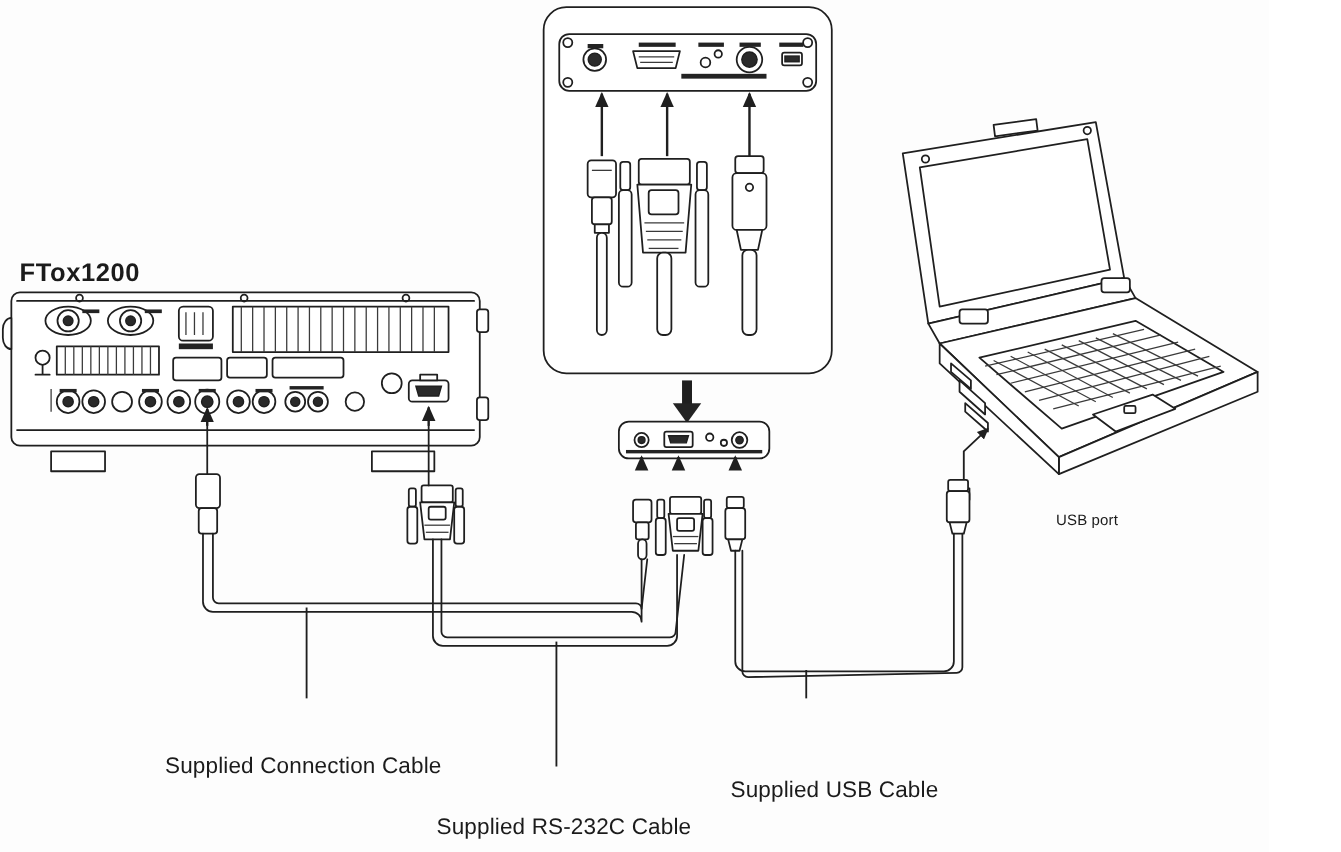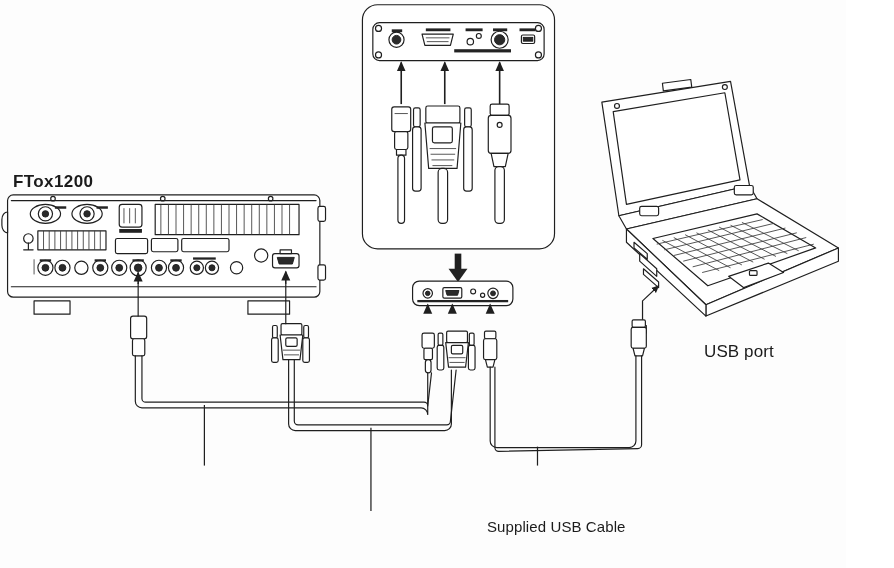--- a/index.html
+++ b/index.html
@@ -2,21 +2,21 @@
 <html><head>
 <meta charset="utf-8">
 <style>
   html,body{margin:0;padding:0;background:#fff;}
   body{width:894px;height:568px;overflow:hidden;
        font-family:"Liberation Sans",sans-serif;color:#1a1a1a;}
   #stage{position:relative;width:846px;height:568px;background:#fdfdfd;}
   #art{position:absolute;inset:0;}
   .lbl{position:absolute;font-size:15px;letter-spacing:.1px;color:#1b1b1b;white-space:nowrap;}
   .lbl.model{font-size:17px;font-weight:700;letter-spacing:.4px;}
-  .lbl.small{font-size:17px;}
+  .lbl.small{font-size:10px;}
 </style>
 </head>
 <body>
 
 <div id="stage">
 
 <svg id="art" viewBox="0 0 894 568">
   <defs>
     <style>
       .s{fill:none;stroke:#1f1f1f;stroke-width:1.25;stroke-linejoin:round;stroke-linecap:round;}
@@ -336,19 +336,21 @@
 
   <g>
     <path d="M216,428 L216,492" class="lead"></path>
     <path d="M392,452 L392,540" class="lead"></path>
     <path d="M568,472 L568,492" class="lead"></path>
   </g>
 </svg>
 
 <div class="lbl model" style="left:13px; top:172px;">FTox1200</div>
 
-
+<div class="lbl" style="left:110px; top:502px;">Supplied Connection Cable</div>
+
+<div class="lbl" style="left:291px; top:543px;">Supplied RS-232C Cable</div>
 
 <div class="lbl" style="left:487px; top:502px;margin-top:16px;">Supplied USB Cable</div>
 
 <div class="lbl small" style="left:704px; top:342px;">USB port</div>
 
 </div>
 
 </body></html>

